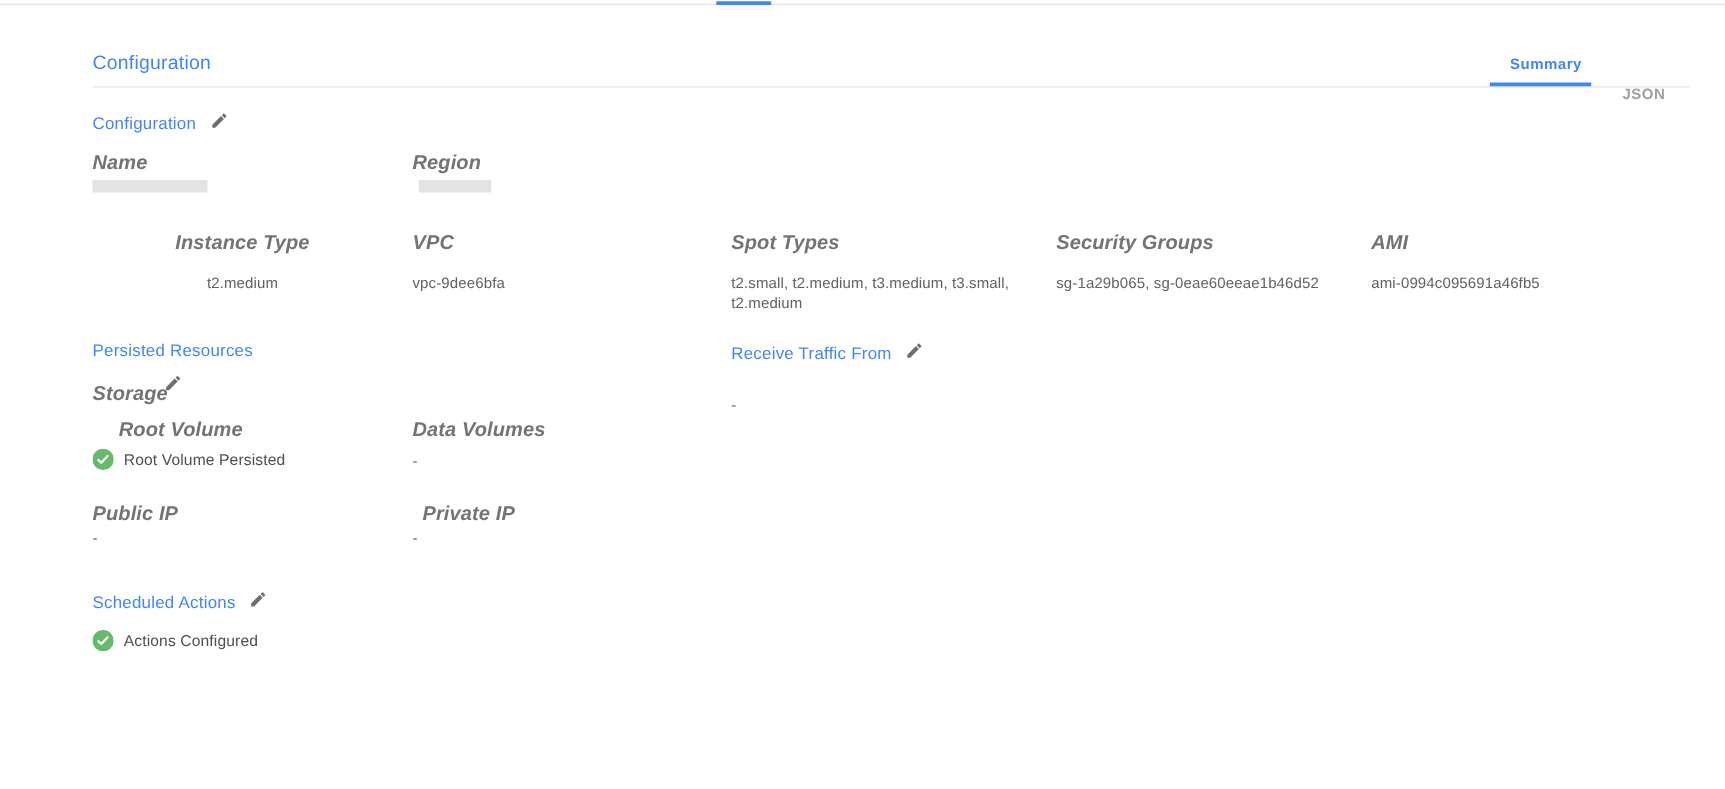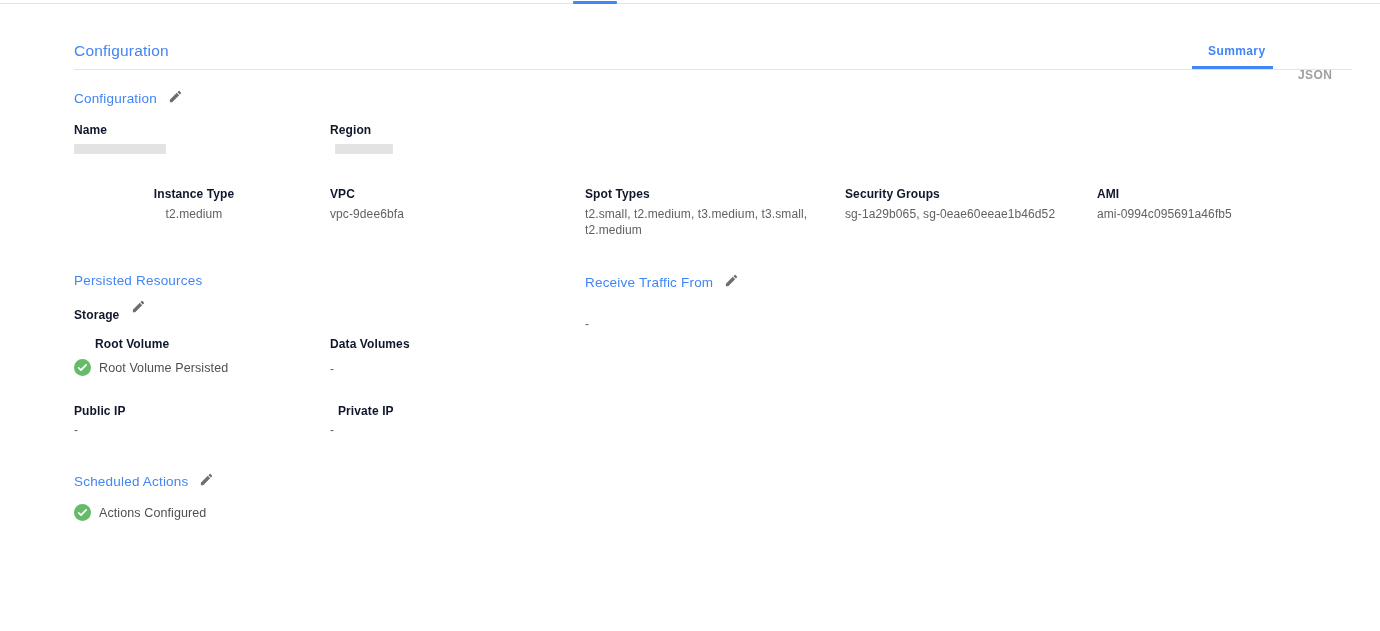--- a/index.html
+++ b/index.html
@@ -18,22 +18,22 @@
   .tab-summary { left:1208px; color:#4285f4; }
   .tab-json { left:1298px; color:#9e9e9e;margin-top:24px; }
   .header-divider { left:74px; top:69px; width:1278px; height:1px; background:#e4e4e4; }
   .tab-underline { left:1192px; top:66px; width:81px; height:3px; background:#4285f4; }
 
   
   .section-heading { display:inline-flex; align-items:center; gap:11px; font-size:13.5px; color:#4285f4; letter-spacing:.2px; }
   .pencil-btn { display:inline-flex; align-items:center; cursor:pointer; background:none; border:none; padding:0; }
 
   
-  .field-label { font-size:12px; font-weight:bold; color:#0f172a; line-height:15px; letter-spacing:.1px; }
-  .field-value { font-size:12px; color:#616161; line-height:16px; margin-top:4px; letter-spacing:.1px; }
+  .field-label { font-size:16px; font-weight:bold; color:#737373; line-height:15px; letter-spacing:.1px;font-style:italic; }
+  .field-value { font-size:12px; color:#616161; line-height:16px; margin-top:16px; letter-spacing:.1px; }
   .redacted-bar { height:10px; background:#e3e3e3; margin-top:6px; border-radius:1px; }
 
   .status-row { display:flex; align-items:center; gap:8px;text-align:center; }
   .status-text { font-size:12.5px; color:#4f4f4f; letter-spacing:.1px; }
 </style>
 </head>
 <body>
 
 <div class="screen">
 

